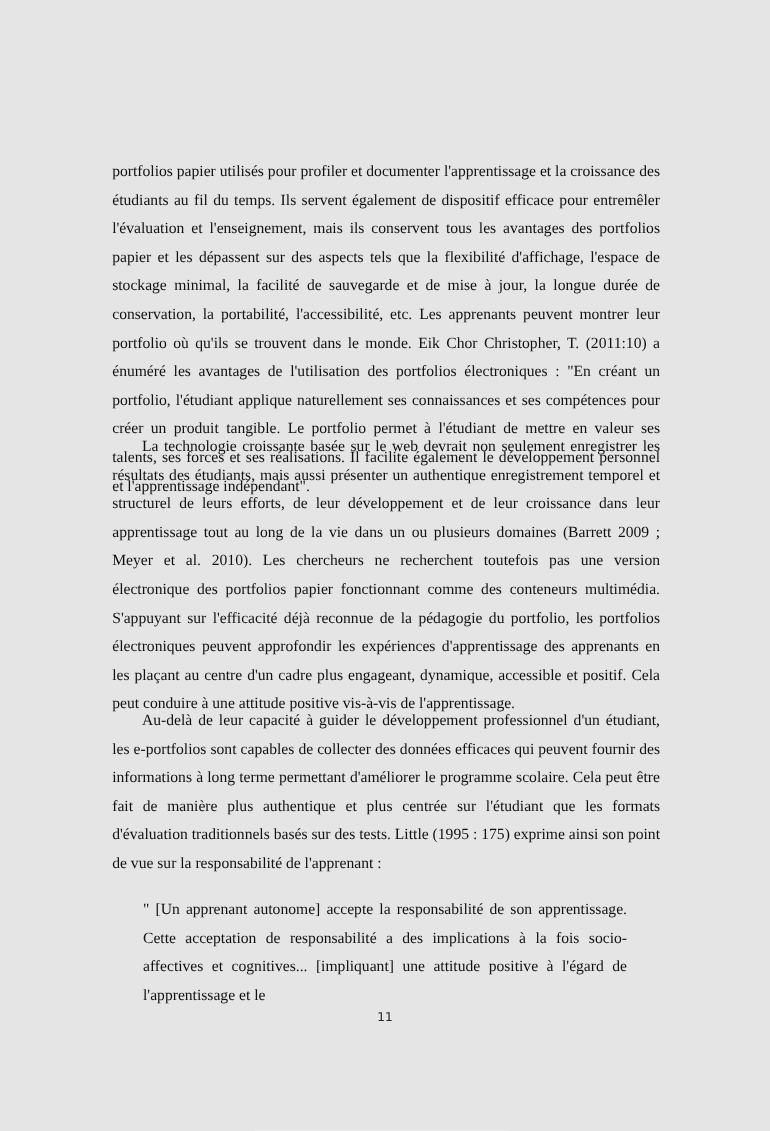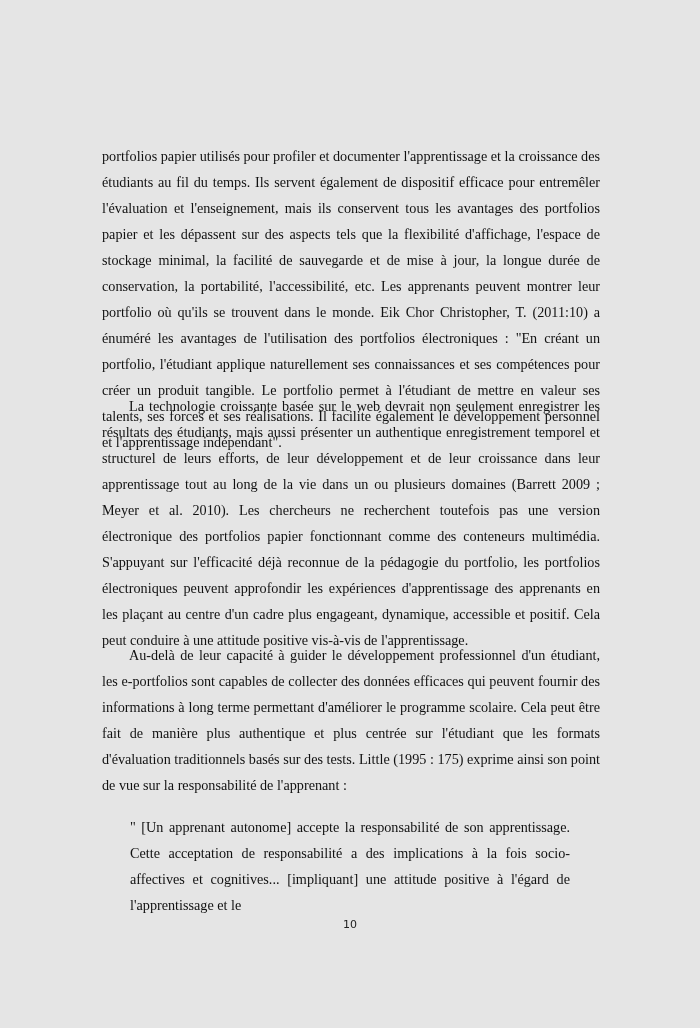--- a/index.html
+++ b/index.html
@@ -60,14 +60,14 @@
 
 <div class="page">
   <p class="body-text p1">portfolios papier utilisés pour profiler et documenter l'apprentissage et la croissance des étudiants au fil du temps. Ils servent également de dispositif efficace pour entremêler l'évaluation et l'enseignement, mais ils conservent tous les avantages des portfolios papier et les dépassent sur des aspects tels que la flexibilité d'affichage, l'espace de stockage minimal, la facilité de sauvegarde et de mise à jour, la longue durée de conservation, la portabilité, l'accessibilité, etc. Les apprenants peuvent montrer leur portfolio où qu'ils se trouvent dans le monde. Eik Chor Christopher, T. (2011:10) a énuméré les avantages de l'utilisation des portfolios électroniques : "En créant un portfolio, l'étudiant applique naturellement ses connaissances et ses compétences pour créer un produit tangible. Le portfolio permet à l'étudiant de mettre en valeur ses talents, ses forces et ses réalisations. Il facilite également le développement personnel et l'apprentissage indépendant".</p>
 
   <p class="body-text p2">La technologie croissante basée sur le web devrait non seulement enregistrer les résultats des étudiants, mais aussi présenter un authentique enregistrement temporel et structurel de leurs efforts, de leur développement et de leur croissance dans leur apprentissage tout au long de la vie dans un ou plusieurs domaines (Barrett 2009 ; Meyer et al. 2010). Les chercheurs ne recherchent toutefois pas une version électronique des portfolios papier fonctionnant comme des conteneurs multimédia. S'appuyant sur l'efficacité déjà reconnue de la pédagogie du portfolio, les portfolios électroniques peuvent approfondir les expériences d'apprentissage des apprenants en les plaçant au centre d'un cadre plus engageant, dynamique, accessible et positif. Cela peut conduire à une attitude positive vis-à-vis de l'apprentissage.</p>
 
   <p class="body-text p3">Au-delà de leur capacité à guider le développement professionnel d'un étudiant, les e-portfolios sont capables de collecter des données efficaces qui peuvent fournir des informations à long terme permettant d'améliorer le programme scolaire. Cela peut être fait de manière plus authentique et plus centrée sur l'étudiant que les formats d'évaluation traditionnels basés sur des tests. Little (1995 : 175) exprime ainsi son point de vue sur la responsabilité de l'apprenant :</p>
 
   <blockquote class="quote">" [Un apprenant autonome] accepte la responsabilité de son apprentissage. Cette acceptation de responsabilité a des implications à la fois socio-affectives et cognitives... [impliquant] une attitude positive à l'égard de l'apprentissage et le</blockquote>
 
-  <div class="page-number">10</div>
+  <div class="page-number">11</div>
 </div>
 
 </body></html>

